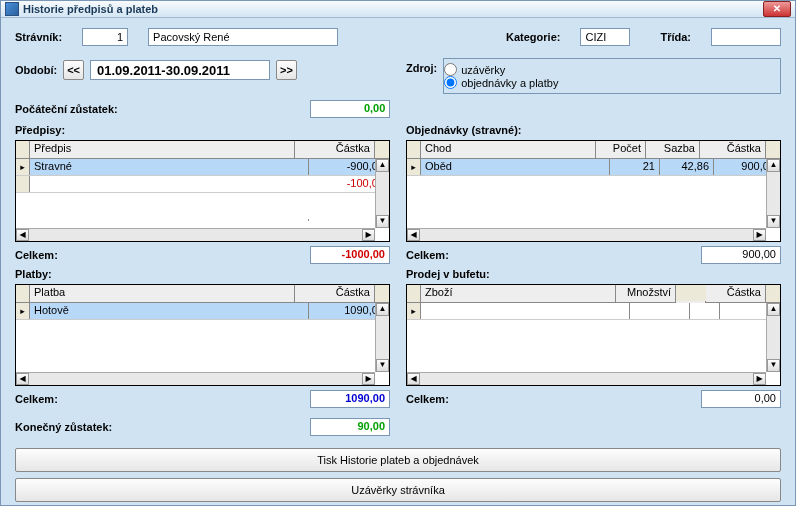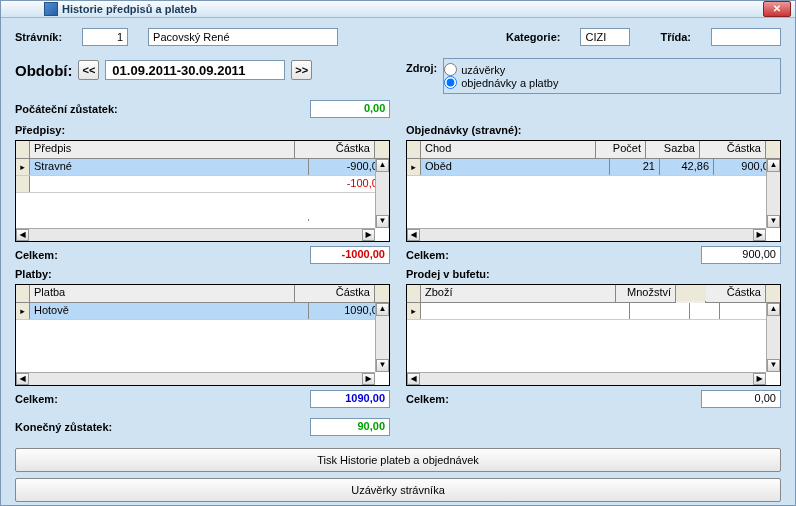--- a/index.html
+++ b/index.html
@@ -22,21 +22,21 @@
   }
   .titlebar {
     height: 22px;
     background: linear-gradient(to bottom, #f8fbfd, #d3e5f3);
     border-bottom: 1px solid #a0b8d0;
     display: flex;
     align-items: center;
     padding: 0 4px;
     justify-content: space-between;
   }
-  .titlebar-left { display: flex; align-items: center; gap: 4px; margin-left: 39px; }
+  .titlebar-left { display: flex; align-items: center; gap: 4px; }
   .title-icon {
     width: 14px; height: 14px;
     background: linear-gradient(135deg,#4a90d9,#2a60a0);
     display: inline-block;
     border:1px solid #2a5080;
   }
   .title-text { font-weight: bold; color: #1a3a5a; }
   .close-btn {
     width: 28px; height: 16px;
     background: linear-gradient(to bottom,#e99,#c33);
@@ -243,21 +243,21 @@
         </span>
       <span class="lbl" style="margin-left:10px;">Třída:</span>
       <span class="field" style="width:70px;">
           <span></span>
         </span>
     </div>
 
     <div style="display:flex; gap:16px; margin-top:6px;">
       <div style="flex:1;">
         <div class="period-row">
-          <span class="lbl" style="font-size:15px;">Období:</span>
+          <span class="lbl" style="font-size:11px;">Období:</span>
           <span class="btn small">&lt;&lt;</span>
           <span class="period-text">01.09.2011-30.09.2011</span>
           <span class="btn small">&gt;&gt;</span>
         </div>
       </div>
       <div style="flex:1; display:flex; align-items:flex-start; gap:6px;">
         <span class="lbl" style="margin-top:4px;">Zdroj:</span>
         <div class="source-box">
           <label class="radio-row">
             <input type="radio" name="src" style="">

